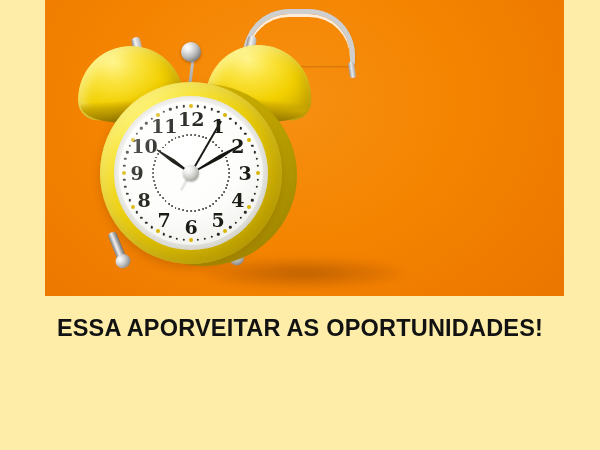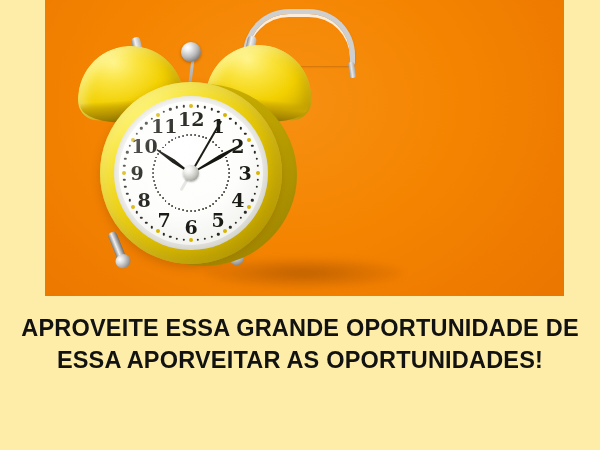--- a/index.html
+++ b/index.html
@@ -531,17 +531,16 @@
               <div class="hub"></div>
             </div>
           <div class="glass"></div>
         </div>
       </div>
 
     </div>
   </div>
 
   <div id="caption">
-    <span class="line">APROVEITE ESSA GRANDE OPORTUNIDADE DE</span>
     <span class="line">ESSA APORVEITAR AS OPORTUNIDADES!</span>
   </div>
 
 </div>
 
 </body></html>

